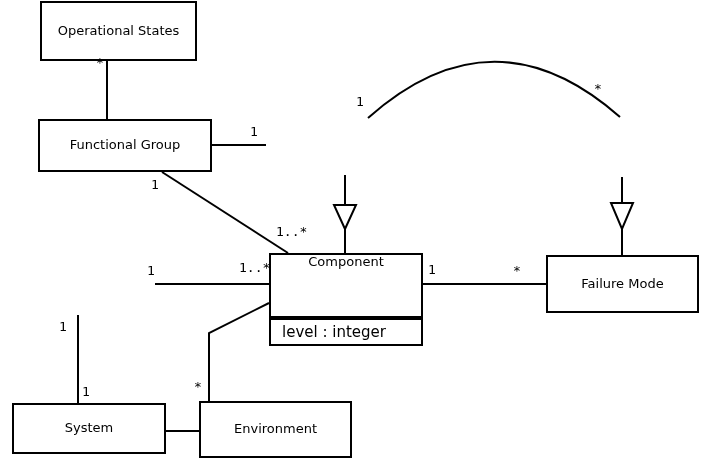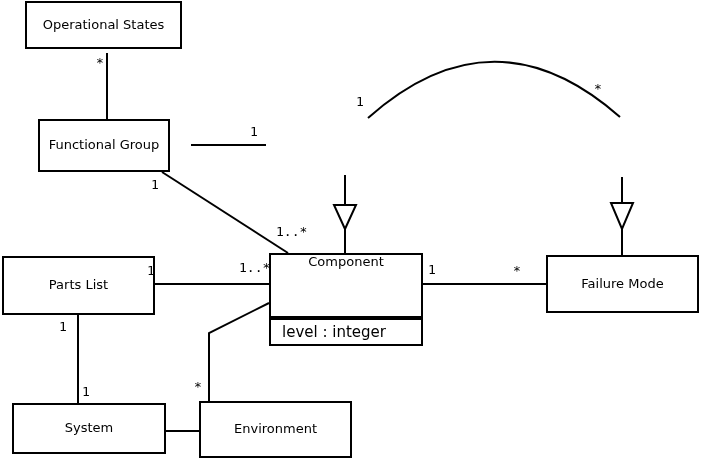--- a/index.html
+++ b/index.html
@@ -89,33 +89,30 @@
     <line x1="622" y1="177" x2="622" y2="203"></line>
     <polygon points="611,203 633,203 622,229"></polygon>
     <line x1="622" y1="229" x2="622" y2="255"></line>
     <line x1="155" y1="284" x2="269" y2="284"></line>
     <line x1="423" y1="284" x2="546" y2="284"></line>
     <line x1="78" y1="315" x2="78" y2="403"></line>
     <line x1="154" y1="431" x2="199" y2="431"></line>
     <polyline points="269,303 209,333 209,401"></polyline>
   </svg>
 
-  <div class="uml-class" style="left:25px;top:1px;width:157px;height:48px">
+  <div class="uml-class" style="left:40px;top:1px;width:157px;height:60px">
     <span>Operational States</span>
   </div>
 
-  <div class="uml-class" style="left:38px;top:119px;width:132px;height:53px">
+  <div class="uml-class" style="left:38px;top:119px;width:174px;height:53px">
     <span>Functional Group</span>
   </div>
 
 
 
-  <div class="uml-class" style="left:2px;top:256px;width:153px;height:59px">
-    <span>Parts List</span>
-  </div>
 
   <div class="uml-class compartmented" style="left:269px;top:253px;width:154px;height:93px">
     <div class="compartment-name">
       <span>Component</span>
     </div>
     <div class="compartment-attrs">
       <span>level : integer</span>
     </div>
   </div>
 

